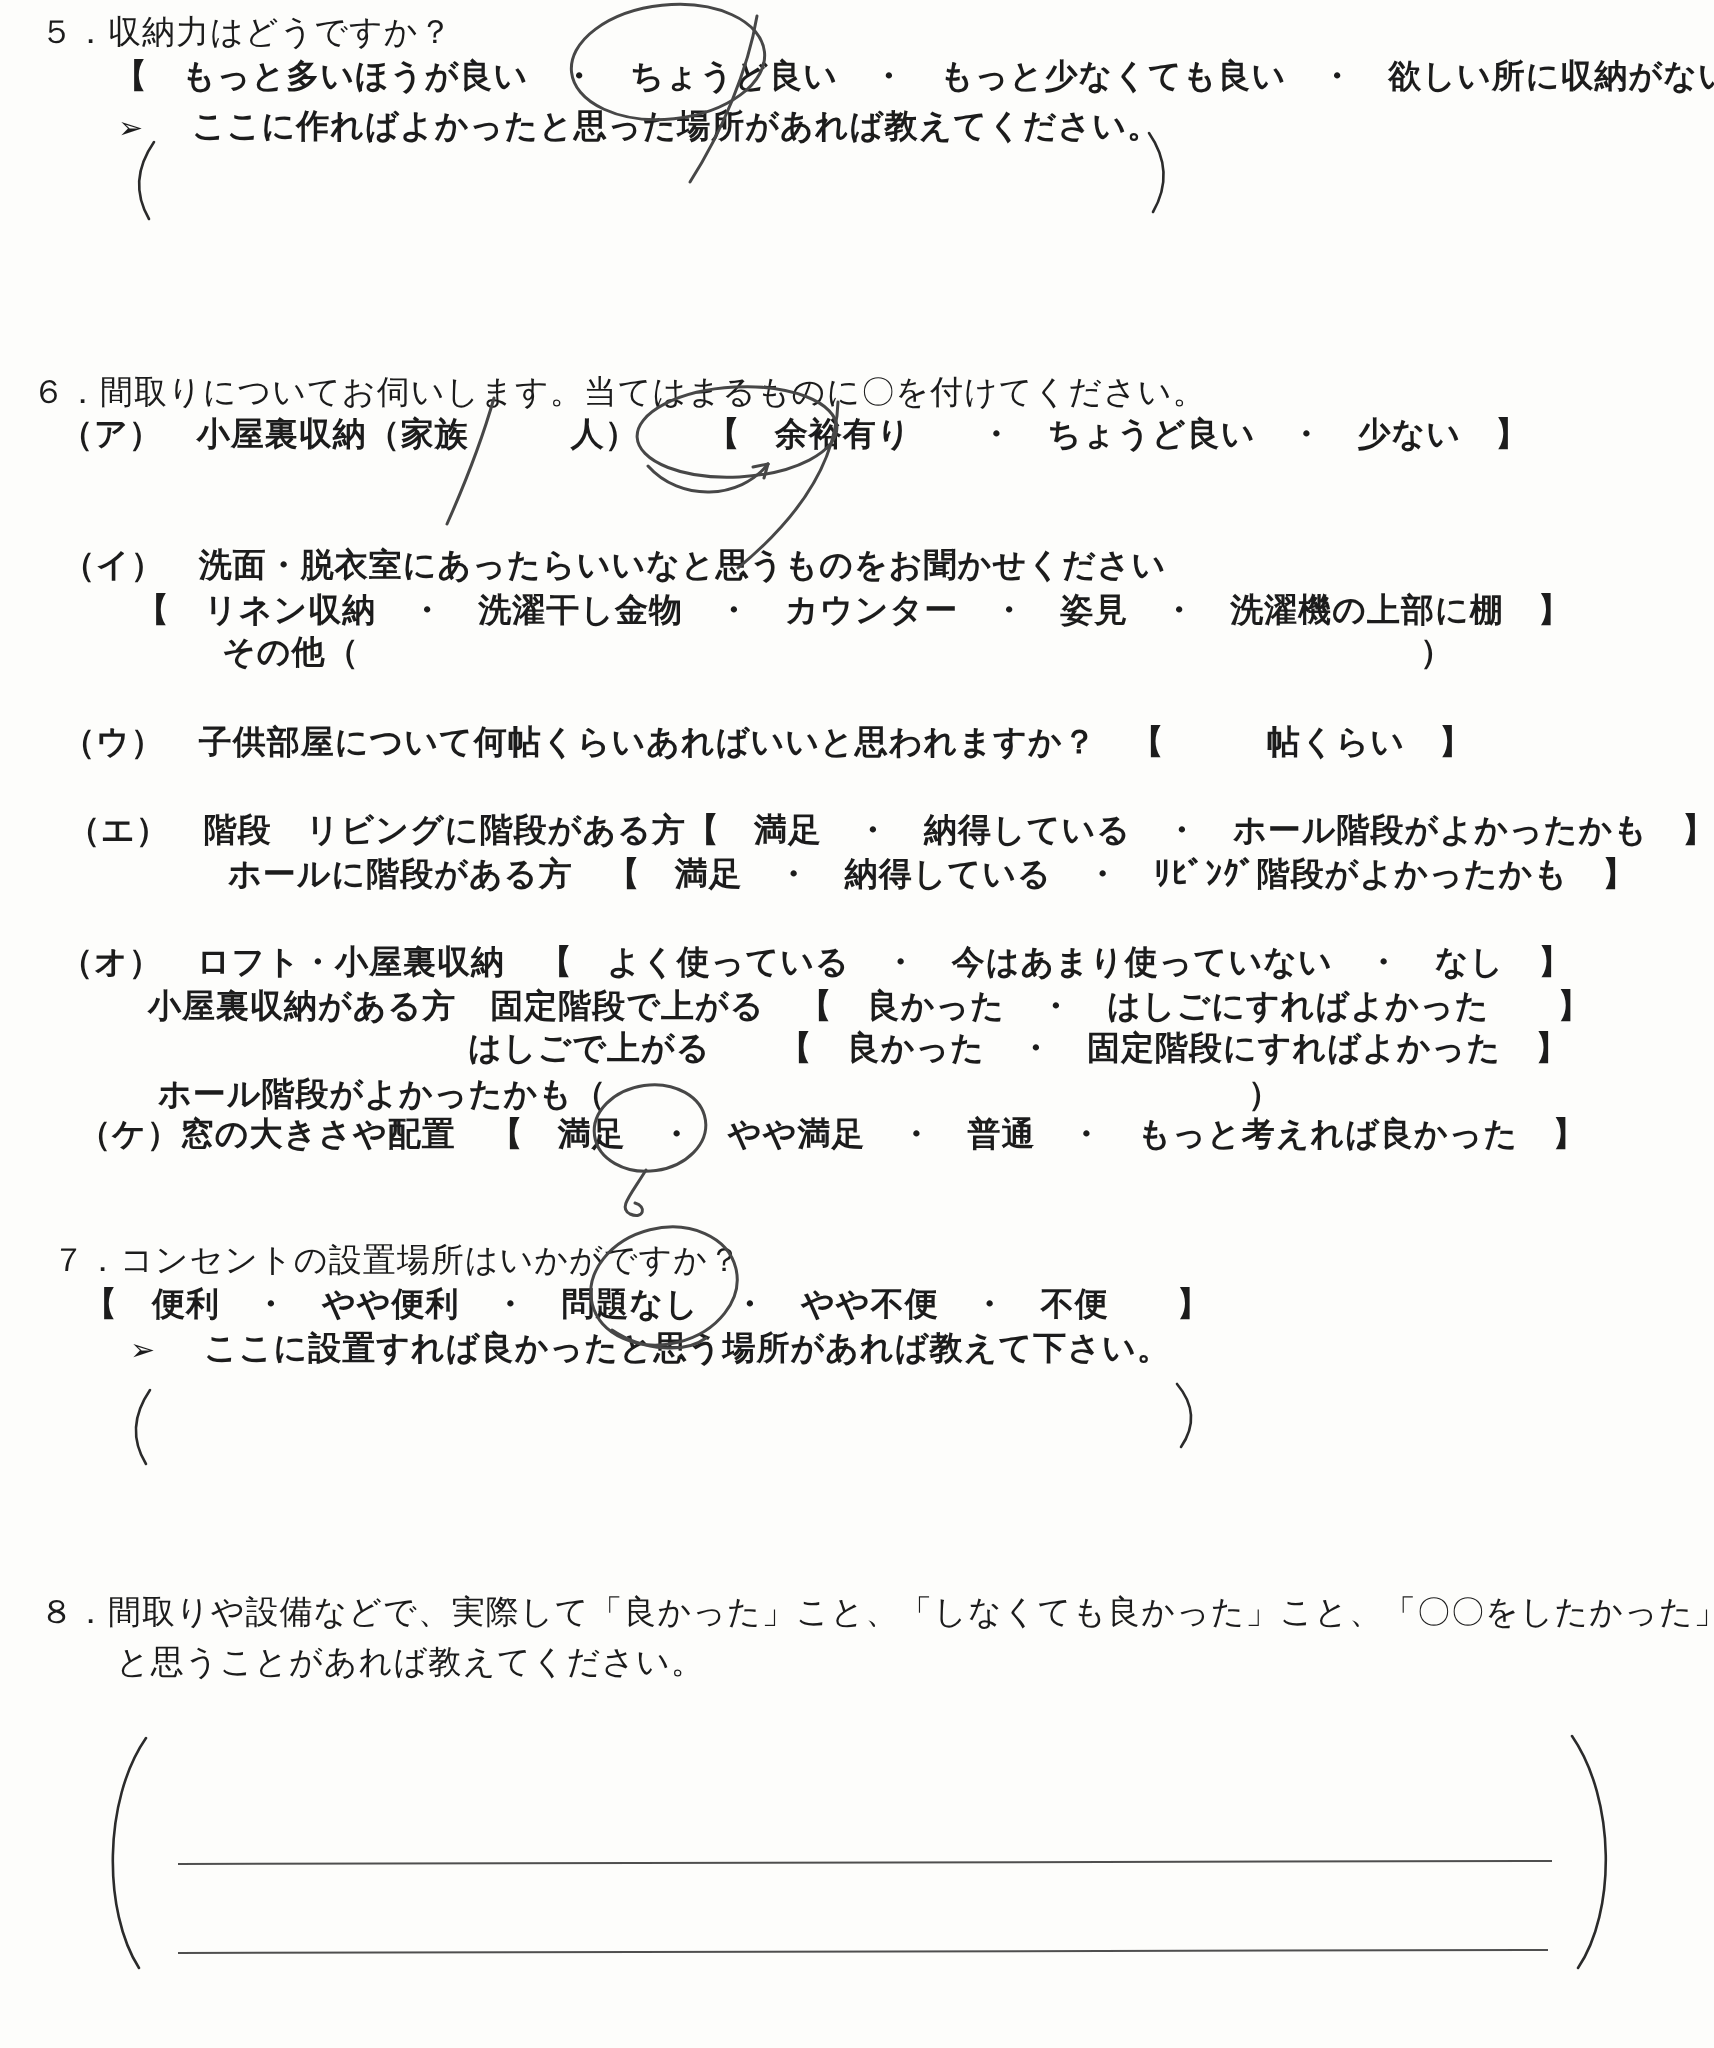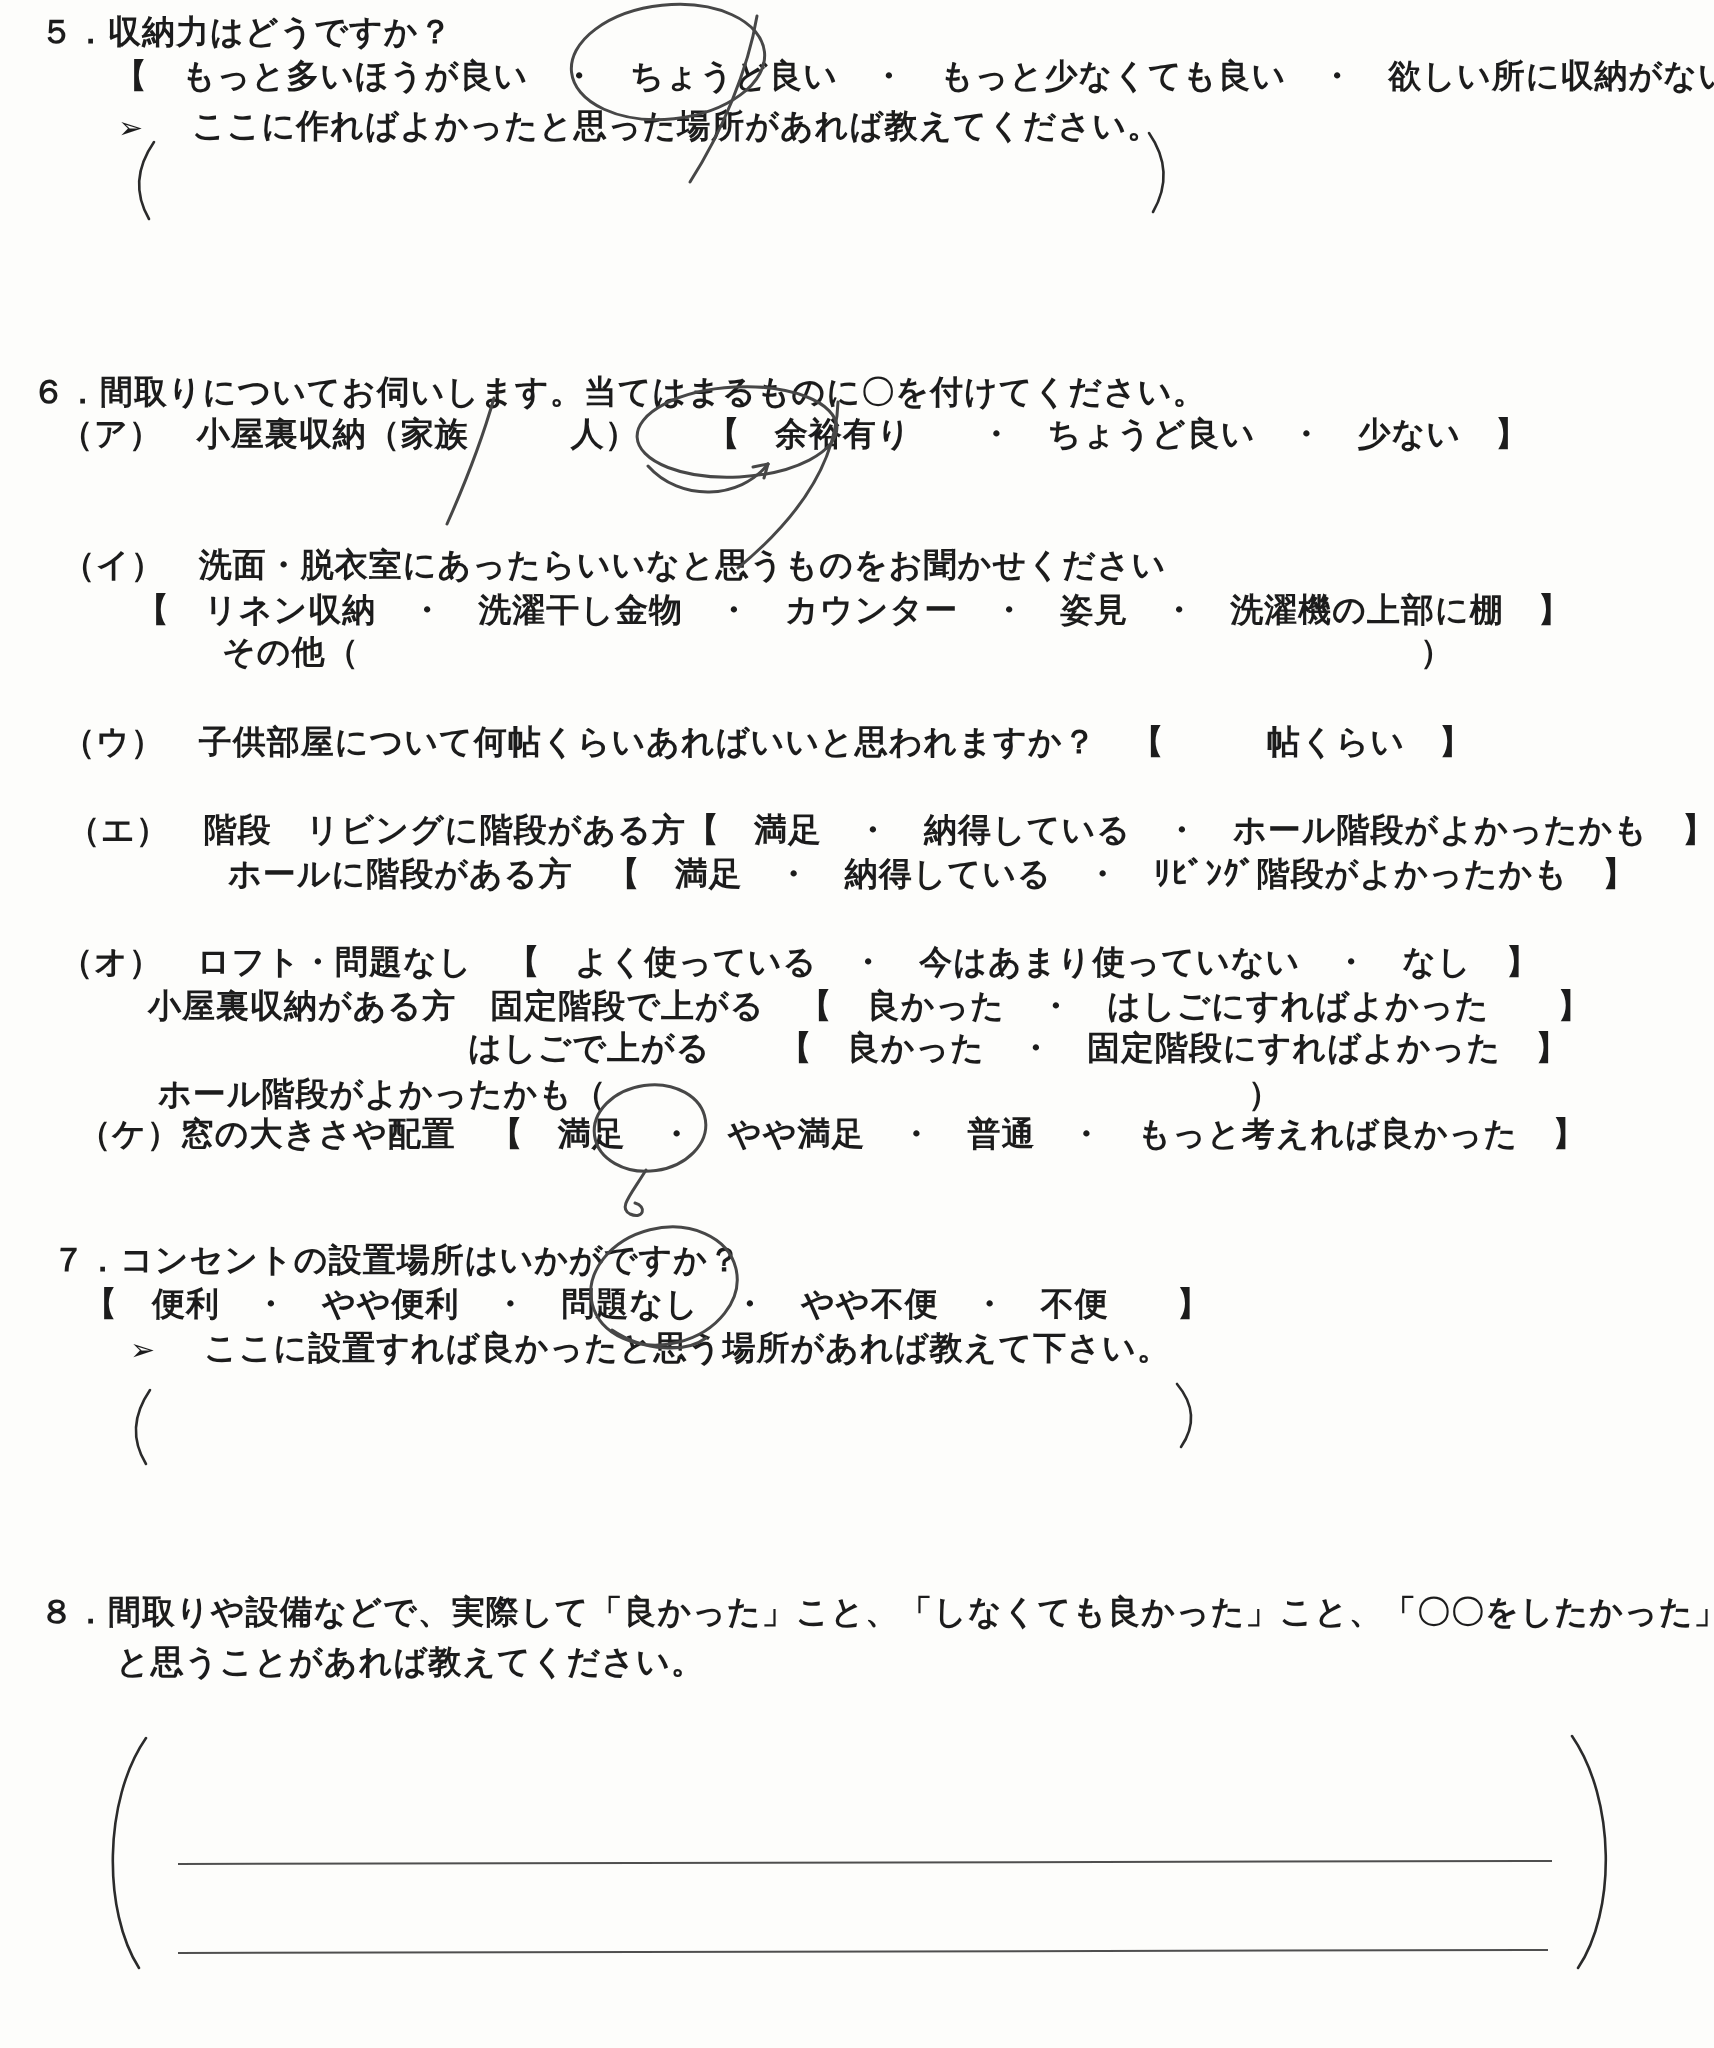--- a/index.html
+++ b/index.html
@@ -7,21 +7,21 @@
     width:1714px;height:2048px;position:relative;
     background:#fdfdfb;
     font-family:"Liberation Sans",sans-serif;
     color:#1c1c1c;overflow:hidden;
   }
   .line{
     position:absolute;white-space:pre;
     font-size:33px;font-weight:600;letter-spacing:1px;
     line-height:40px;
   }
-  .title{font-weight:700;}
+  .title{font-weight:400;}
   .arrow{font-size:30px;font-weight:400;}
   #marks{position:absolute;left:0;top:0;width:1714px;height:2048px;pointer-events:none;}
   .printed{stroke:#2b2b2b;stroke-width:2.6;fill:none;stroke-linecap:round;}
   .ruled{stroke:#4f4f4f;stroke-width:2;fill:none;}
   .hand{stroke:#474747;stroke-width:3;fill:none;stroke-linecap:round;}
 </style>
 </head>
 <body>
 
 <div class="line title" style="left:40px;top:12px">５．収納力はどうですか？</div>
@@ -31,21 +31,21 @@
 
 <div class="line title" style="left:32px;top:372px">６．間取りについてお伺いします。当てはまるものに〇を付けてください。</div>
 <div class="line" style="left:60px;top:414px">（ア）　小屋裏収納（家族　　　人）　　【　余裕有り　　・　ちょうど良い　・　少ない　】</div>
 <div class="line" style="left:62px;top:545px">（イ）　洗面・脱衣室にあったらいいなと思うものをお聞かせください</div>
 <div class="line" style="left:136px;top:590px">【　リネン収納　・　洗濯干し金物　・　カウンター　・　姿見　・　洗濯機の上部に棚　】</div>
 <div class="line" style="left:222px;top:632px">その他（</div>
 <div class="line" style="left:1420px;top:632px">）</div>
 <div class="line" style="left:62px;top:722px">（ウ）　子供部屋について何帖くらいあればいいと思われますか？　【　　　帖くらい　】</div>
 <div class="line" style="left:67px;top:810px">（エ）　階段　リビングに階段がある方【　満足　・　納得している　・　ホール階段がよかったかも　】</div>
 <div class="line" style="left:228px;top:854px">ホールに階段がある方　【　満足　・　納得している　・　ﾘﾋﾞﾝｸﾞ階段がよかったかも　】</div>
-<div class="line" style="left:60px;top:942px">（オ）　ロフト・問題なし　【　よく使っている　・　今はあまり使っていない　・　なし　】</div>
+<div class="line" style="left:60px;top:942px">（オ）　ロフト・小屋裏収納　【　よく使っている　・　今はあまり使っていない　・　なし　】</div>
 <div class="line" style="left:148px;top:986px">小屋裏収納がある方　固定階段で上がる　【　良かった　・　はしごにすればよかった　　】</div>
 <div class="line" style="left:468px;top:1028px">はしごで上がる　　【　良かった　・　固定階段にすればよかった　】</div>
 <div class="line" style="left:158px;top:1074px">ホール階段がよかったかも（</div>
 <div class="line" style="left:1248px;top:1074px">）</div>
 <div class="line" style="left:78px;top:1114px">（ケ）窓の大きさや配置　【　満足　・　やや満足　・　普通　・　もっと考えれば良かった　】</div>
 
 <div class="line title" style="left:52px;top:1240px">７．コンセントの設置場所はいかがですか？</div>
 <div class="line" style="left:84px;top:1284px">【　便利　・　やや便利　・　問題なし　・　やや不便　・　不便　　】</div>
 <span class="line arrow" style="left:130px;top:1330px">➢</span>
 <div class="line" style="left:204px;top:1328px">ここに設置すれば良かったと思う場所があれば教えて下さい。</div>

